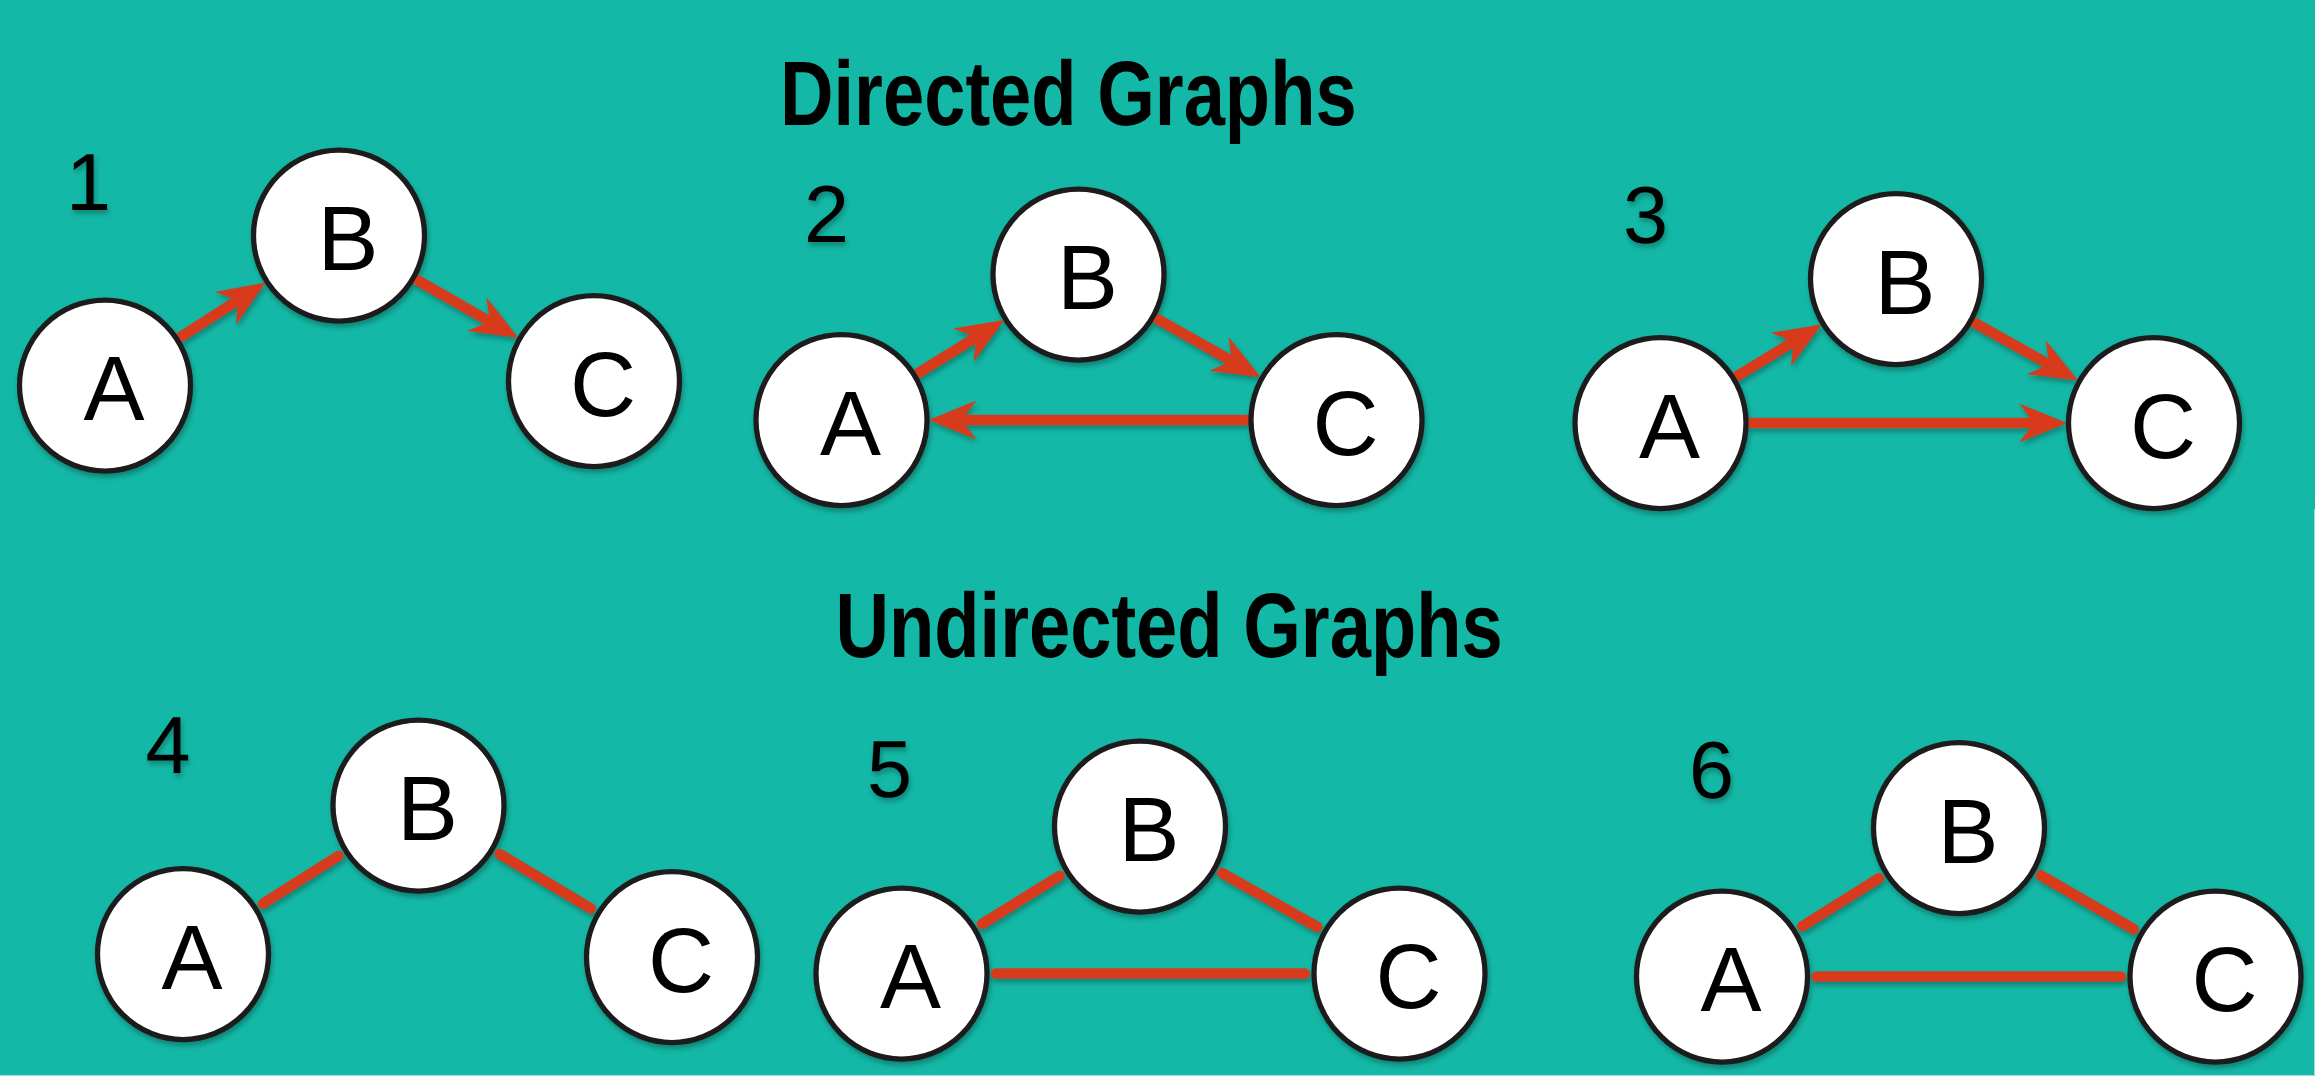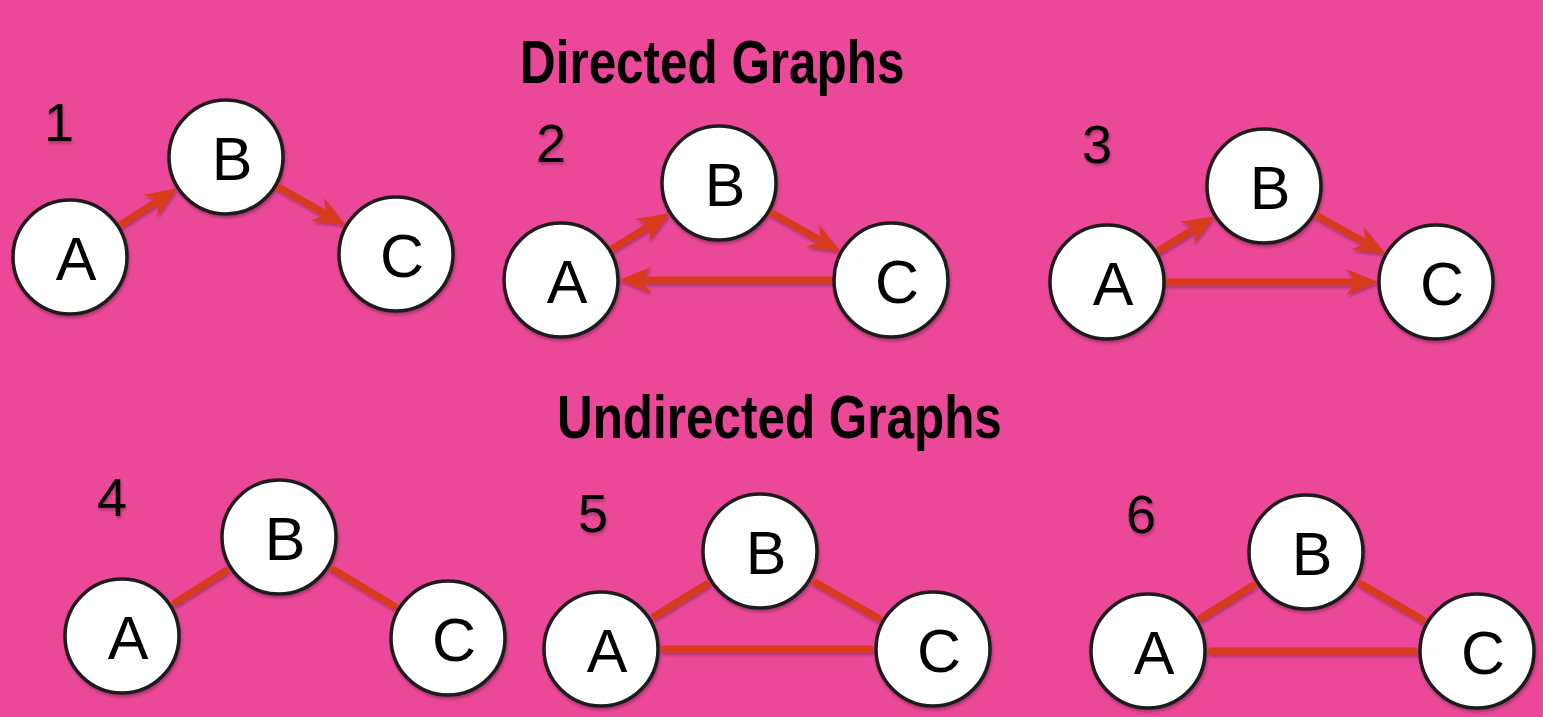--- a/index.html
+++ b/index.html
@@ -1,19 +1,19 @@
 <!DOCTYPE html>
 <html><head>
 <meta charset="utf-8">
 <style>
   html,body{margin:0;padding:0;background:#fff;}
   #canvas{
     position:relative;
     width:1543px;height:717px;
-    background:#ec4899;
+    background:#14b8a6;
     overflow:hidden;
     font-family:"Liberation Sans","DejaVu Sans",sans-serif;
   }
   .section-title{
     position:absolute;
     font-family:"Liberation Sans","DejaVu Sans",sans-serif;
     font-weight:700;
     font-size:61px;
     line-height:1;
     color:#000;

